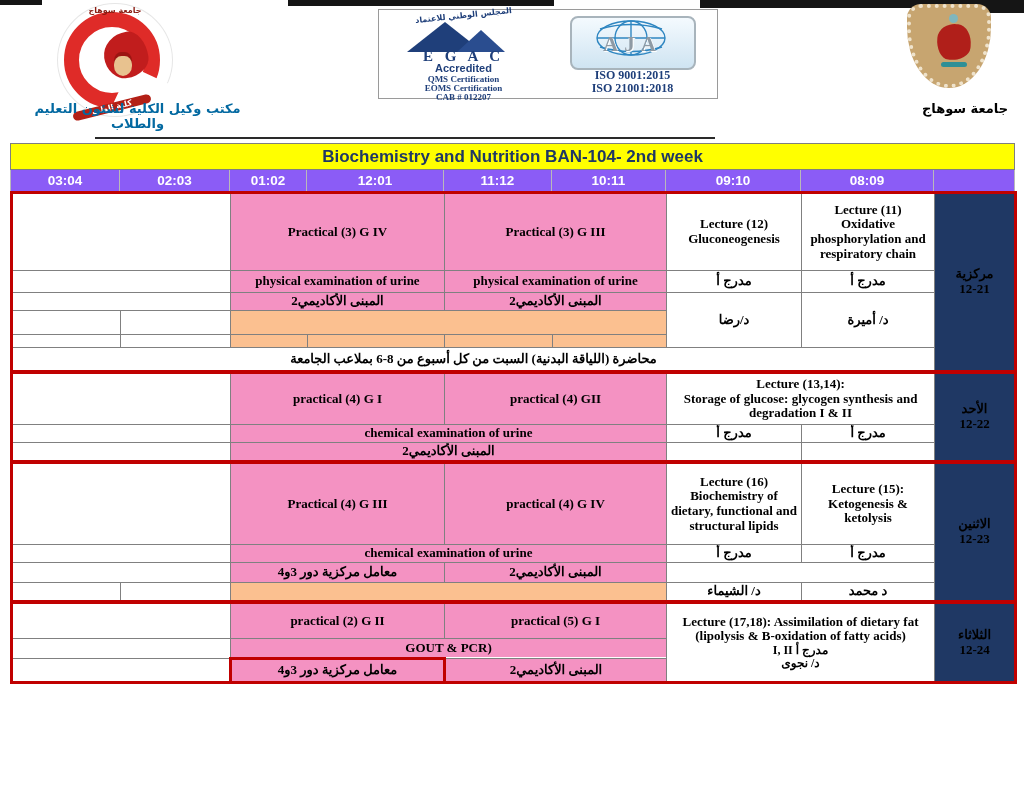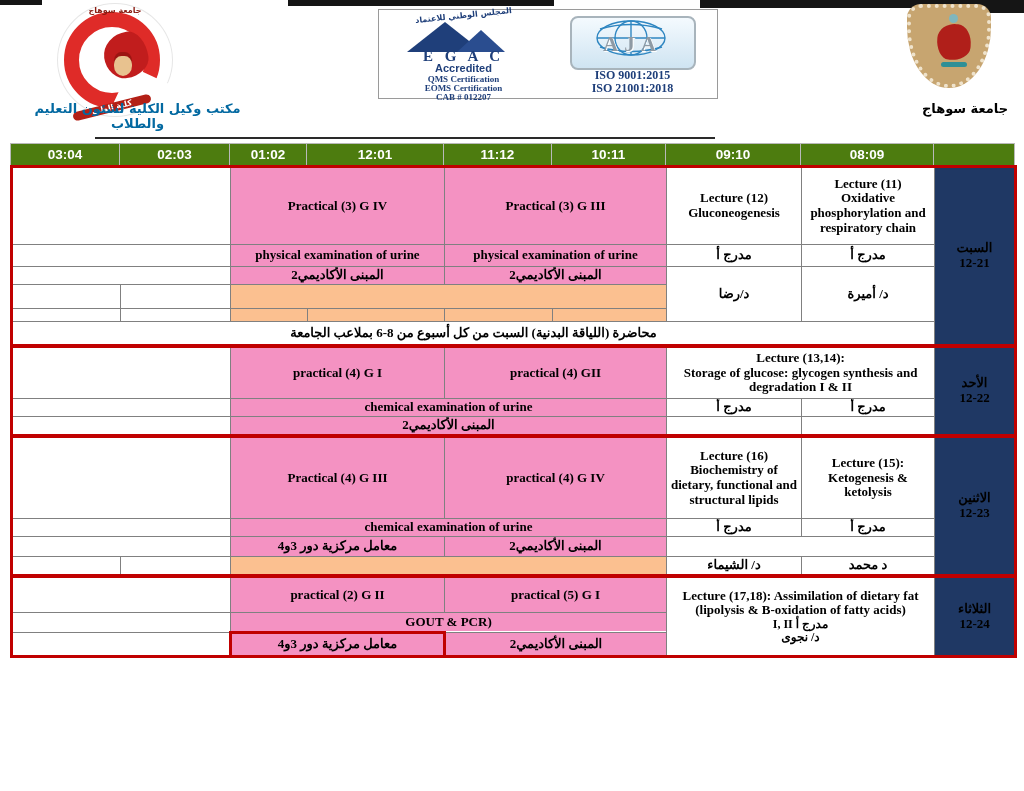--- a/index.html
+++ b/index.html
@@ -61,21 +61,21 @@
          border-radius:3px;}
   .crest .dot{position:absolute;left:38px;top:6px;width:9px;height:9px;border-radius:50%;background:#7fb6bd;}
   .head-rule{position:absolute;left:95px;top:137px;width:620px;height:2px;background:#2a2a2a;}
   
   .tblwrap{position:absolute;left:10px;top:143px;width:1004px;}
   table.tbl{border-collapse:collapse;table-layout:fixed;width:1004px;}
   table.tbl td{border:1px solid #808080;vertical-align:middle;text-align:center;
        font-family:"Liberation Serif",serif;font-weight:bold;color:#000;padding:0 2px;
        overflow:hidden;line-height:1.12;font-size:13px;}
   table.block{border:3px solid #c00000;margin-top:-2px;}
-  table.head td{background:#4d7c0f;color:#fff;font-family:"Liberation Sans",sans-serif;
+  table.head td{background:#8b5cf6;color:#fff;font-family:"Liberation Sans",sans-serif;
        font-size:13.5px;border:1px solid #b9b9b9;}
   td.title-cell{background:#ffff00 !important;color:#1f3864 !important;font-size:17px !important;
        font-weight:bold;border:1px solid #7f7f7f !important;}
   .pink{background:#f492c2;}
   .orange{background:#fbc090;}
   td.day{background:#1f3864;color:#fff;font-size:13px;direction:rtl;
        font-family:"DejaVu Sans",sans-serif;}
   .rtl{direction:rtl;font-family:Liberation Serif, serif;font-size:12px;}
   td.lecL{text-align:left;padding-left:5px;}
   td.banner-cell{border-top:3px solid #c00000;border-right:3px solid #c00000;background:#fff;
@@ -151,20 +151,23 @@
           <col style="width:110px">
           <col style="width:77px">
           <col style="width:137px">
           <col style="width:108px">
           <col style="width:114px">
           <col style="width:135px">
           <col style="width:133px">
           <col style="width:81px">
         </colgroup>
       <tbody>
+          <tr style="height:26px">
+            <td class="title-cell" colspan="9">Biochemistry and Nutrition BAN-104- 2nd week</td>
+          </tr>
       <tr style="height:23px">
         <td>03:04</td>
         <td>02:03</td>
         <td>01:02</td>
         <td>12:01</td>
         <td>11:12</td>
         <td>10:11</td>
         <td>09:10</td>
         <td>08:09</td>
         <td></td>
@@ -191,21 +194,21 @@
         <td colspan="2" class="pink">Practical (3) G  III</td>
         <td class="lecL">
           <span class="b">Lecture (12)</span>
           <span class="b">Gluconeogenesis</span>
         </td>
         <td>
           <span class="b">Lecture (11)</span>
           <span>Oxidative phosphorylation and respiratory chain</span>
         </td>
         <td class="day" rowspan="6">
-          <div>السبت</div>
+          <div>مركزية</div>
           <div>12-21</div>
         </td>
       </tr>
       <tr style="height:22px">
         <td colspan="2"></td>
         <td colspan="2" class="pink">physical examination of urine</td>
         <td colspan="2" class="pink">physical examination of urine</td>
         <td class="rtl">مدرج أ</td>
         <td class="rtl">مدرج أ</td>
       </tr>

